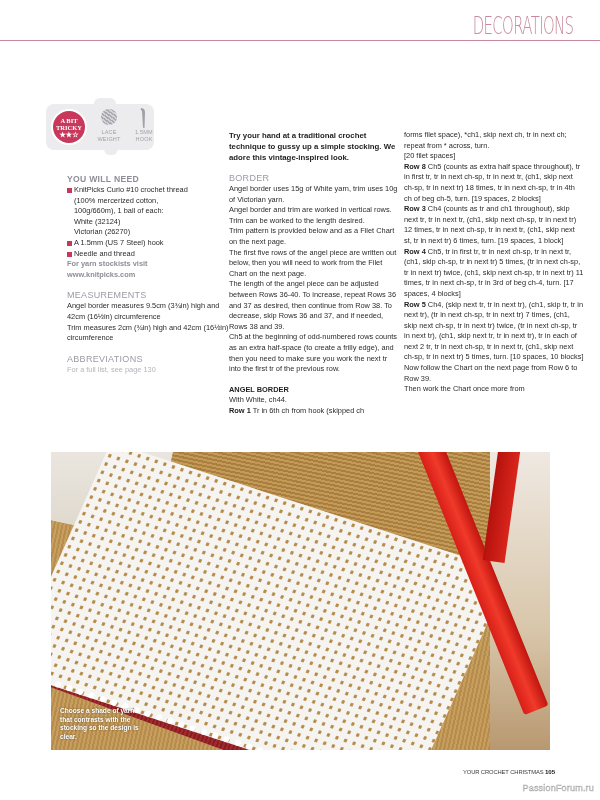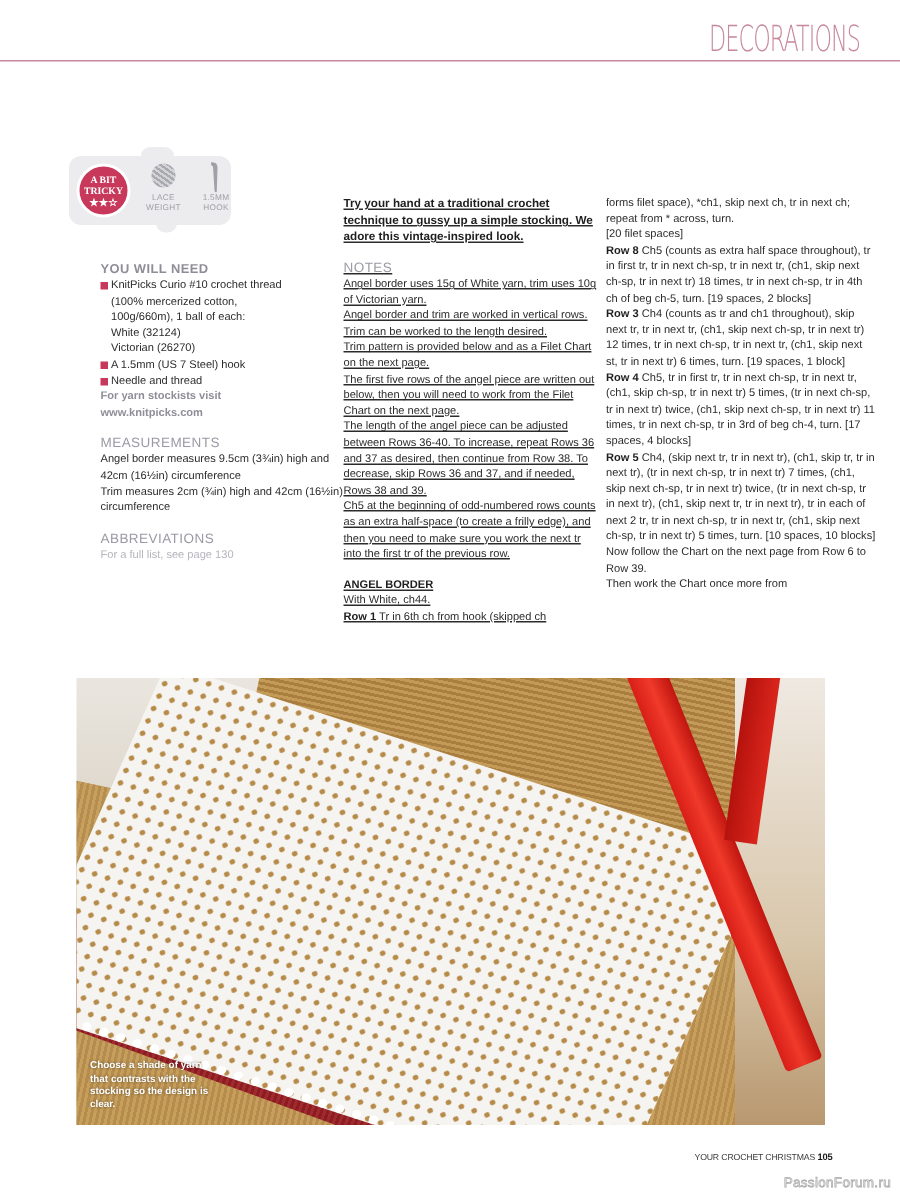--- a/index.html
+++ b/index.html
@@ -42,21 +42,21 @@
     .panel-label {
       position: absolute; top: 25px; width: 36px; text-align: center;
       font-size: 5.5px; line-height: 6.5px; color: #a0a0a8; letter-spacing: 0.2px; z-index: 2;
     }
     .panel-label.lace { left: 45px; }
     .panel-label.hook { left: 80px; }
 
     
     .col { position: absolute; font-size: 7.4px; line-height: 10.6px; color: #2b2b2b; }
     .col-left { left: 51px; top: 174px; width: 170px; margin-left: 16px; }
-    .col-mid { left: 229px; top: 130px; width: 170px; text-decoration: underline; }
+    .col-mid { left: 229px; top: 130px; width: 170px; }
     .col-right { left: 404px; top: 130px; width: 180px; }
 
     .h-head { font-size: 9px; line-height: 11px; color: #9a9aa4; letter-spacing: 0.3px; font-weight: normal; }
     .h-head.bold { font-weight: bold; color: #8e8e98; font-size: 8.6px; }
     .bullet { position: relative; padding-left: 7px; }
     .bullet::before { content: ""; position: absolute; left: 0; top: 3px; width: 5px; height: 5px; background: #c8385b; }
     .grey-bold { font-weight: bold; color: #8e8e98; }
     .muted { color: #b4b4bc; }
     .gap { height: 10px; }
     b { font-weight: bold; color: #1e1e1e; }
@@ -166,21 +166,21 @@
   <div>Angel border measures 9.5cm (3¾in) high and 42cm (16½in) circumference</div>
   <div>Trim measures 2cm (¾in) high and 42cm (16½in) circumference</div>
   <div class="gap"></div>
   <div class="h-head">ABBREVIATIONS</div>
   <div class="muted">For a full list, see page 130</div>
 </div>
 
 <div class="col col-mid">
   <div class="intro">Try your hand at a traditional crochet technique to gussy up a simple stocking. We adore this vintage-inspired look.</div>
   <div class="gap"></div>
-  <div class="h-head">NOTES</div>
+  <div class="h-head">BORDER</div>
   <div>Angel border uses 15g of White yarn, trim uses 10g of Victorian yarn.</div>
   <div>Angel border and trim are worked in vertical rows. Trim can be worked to the length desired.</div>
   <div>Trim pattern is provided below and as a Filet Chart on the next page.</div>
   <div>The first five rows of the angel piece are written out below, then you will need to work from the Filet Chart on the next page.</div>
   <div>The length of the angel piece can be adjusted between Rows 36-40. To increase, repeat Rows 36 and 37 as desired, then continue from Row 38. To decrease, skip Rows 36 and 37, and if needed, Rows 38 and 39.</div>
   <div>Ch5 at the beginning of odd-numbered rows counts as an extra half-space (to create a frilly edge), and then you need to make sure you work the next tr into the first tr of the previous row.</div>
   <div class="gap"></div>
   <div><b>ANGEL BORDER</b></div>
   <div>With White, ch44.</div>
   <div><b>Row 1</b> <span>Tr in 6th ch from hook (skipped ch</span></div>

